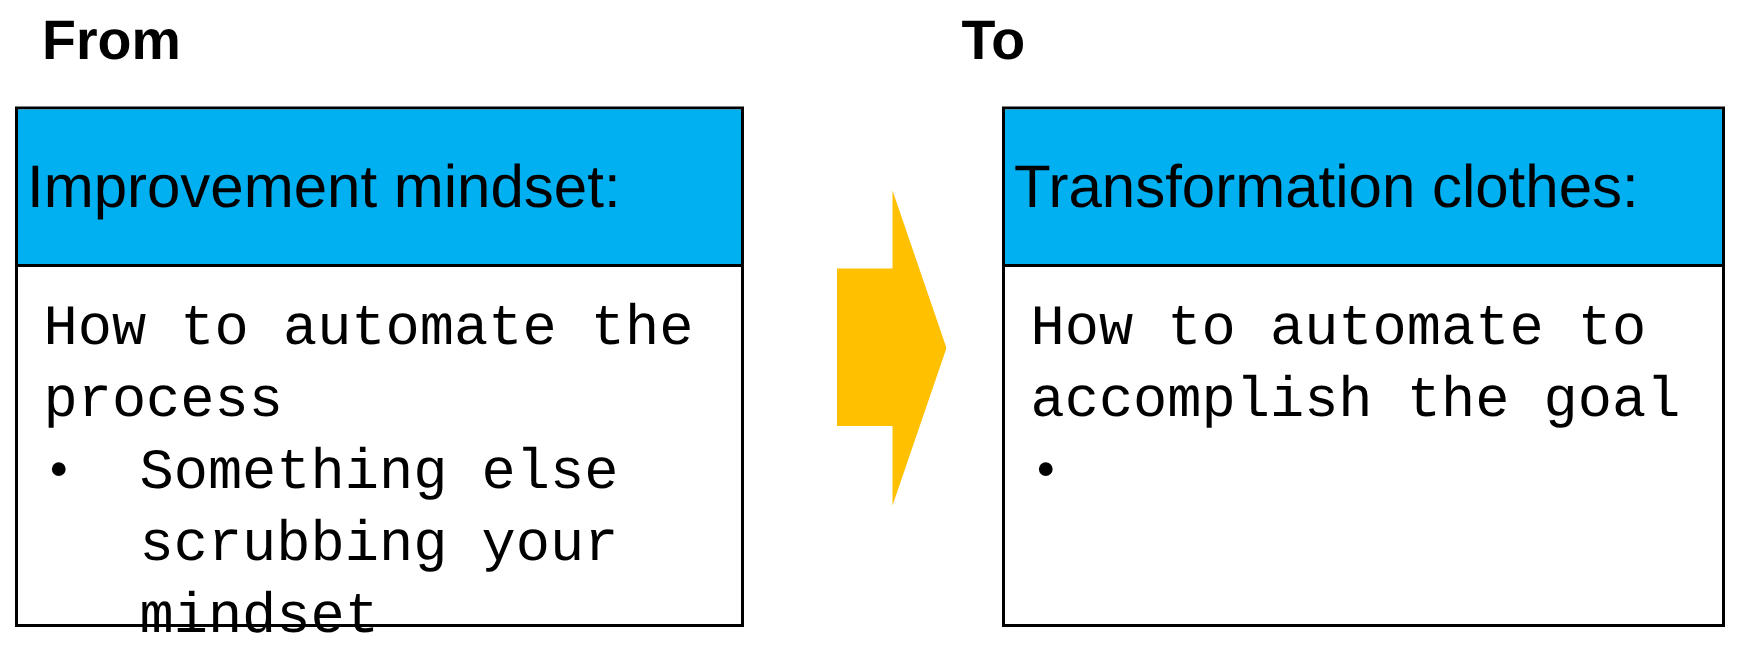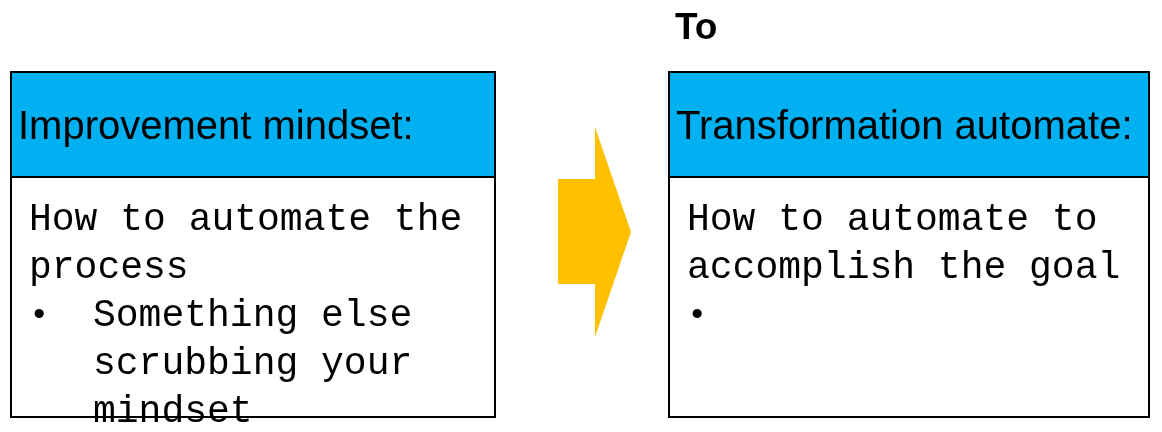--- a/index.html
+++ b/index.html
@@ -19,21 +19,21 @@
   .col-label {
     position: absolute;
     top: 5px;
     font-size: 37px;
     font-weight: bold;
     line-height: 44px;
     color: var(--text, #000);
     white-space: nowrap;
   }
   .from-label { left: 28px; }
-  .to-label   { left: 675px; }
+  .to-label   { left: 641px; }
 
   .box {
     position: absolute;
     top: 71px;
     height: 347px;
     border: 2px solid var(--border, #000);
     box-sizing: border-box;
     background: #fff;
   }
   .from-box { left: 10px;  width: 486px; }
@@ -83,20 +83,21 @@
   }
   .arrow polygon {
     fill: var(--arrow, #FFC000);
   }
 </style>
 </head>
 <body>
 
 <div class="canvas">
 
+  <div class="col-label from-label">From</div>
 
   <div class="col-label to-label">To</div>
 
   <div class="box from-box">
     <div class="box-header">Improvement mindset:</div>
     <div class="box-body">
       <div class="body-text">How to automate the
 process</div>
       <div class="bullet-row">
         <span class="bullet">•</span>
@@ -104,21 +105,21 @@
 scrubbing your mindset</span>
       </div>
     </div>
   </div>
 
   <svg class="arrow" viewBox="0 0 73 210" aria-hidden="true">
     <polygon points="0,52 37,52 37,0 73,105 37,210 37,157 0,157"></polygon>
   </svg>
 
   <div class="box to-box">
-    <div class="box-header">Transformation automate:</div>
+    <div class="box-header">Transformation clothes:</div>
     <div class="box-body">
       <div class="body-text">How to automate to
 accomplish the goal</div>
       <div class="bullet-row">
         <span class="bullet">•</span>
       </div>
     </div>
   </div>
 
 </div>

